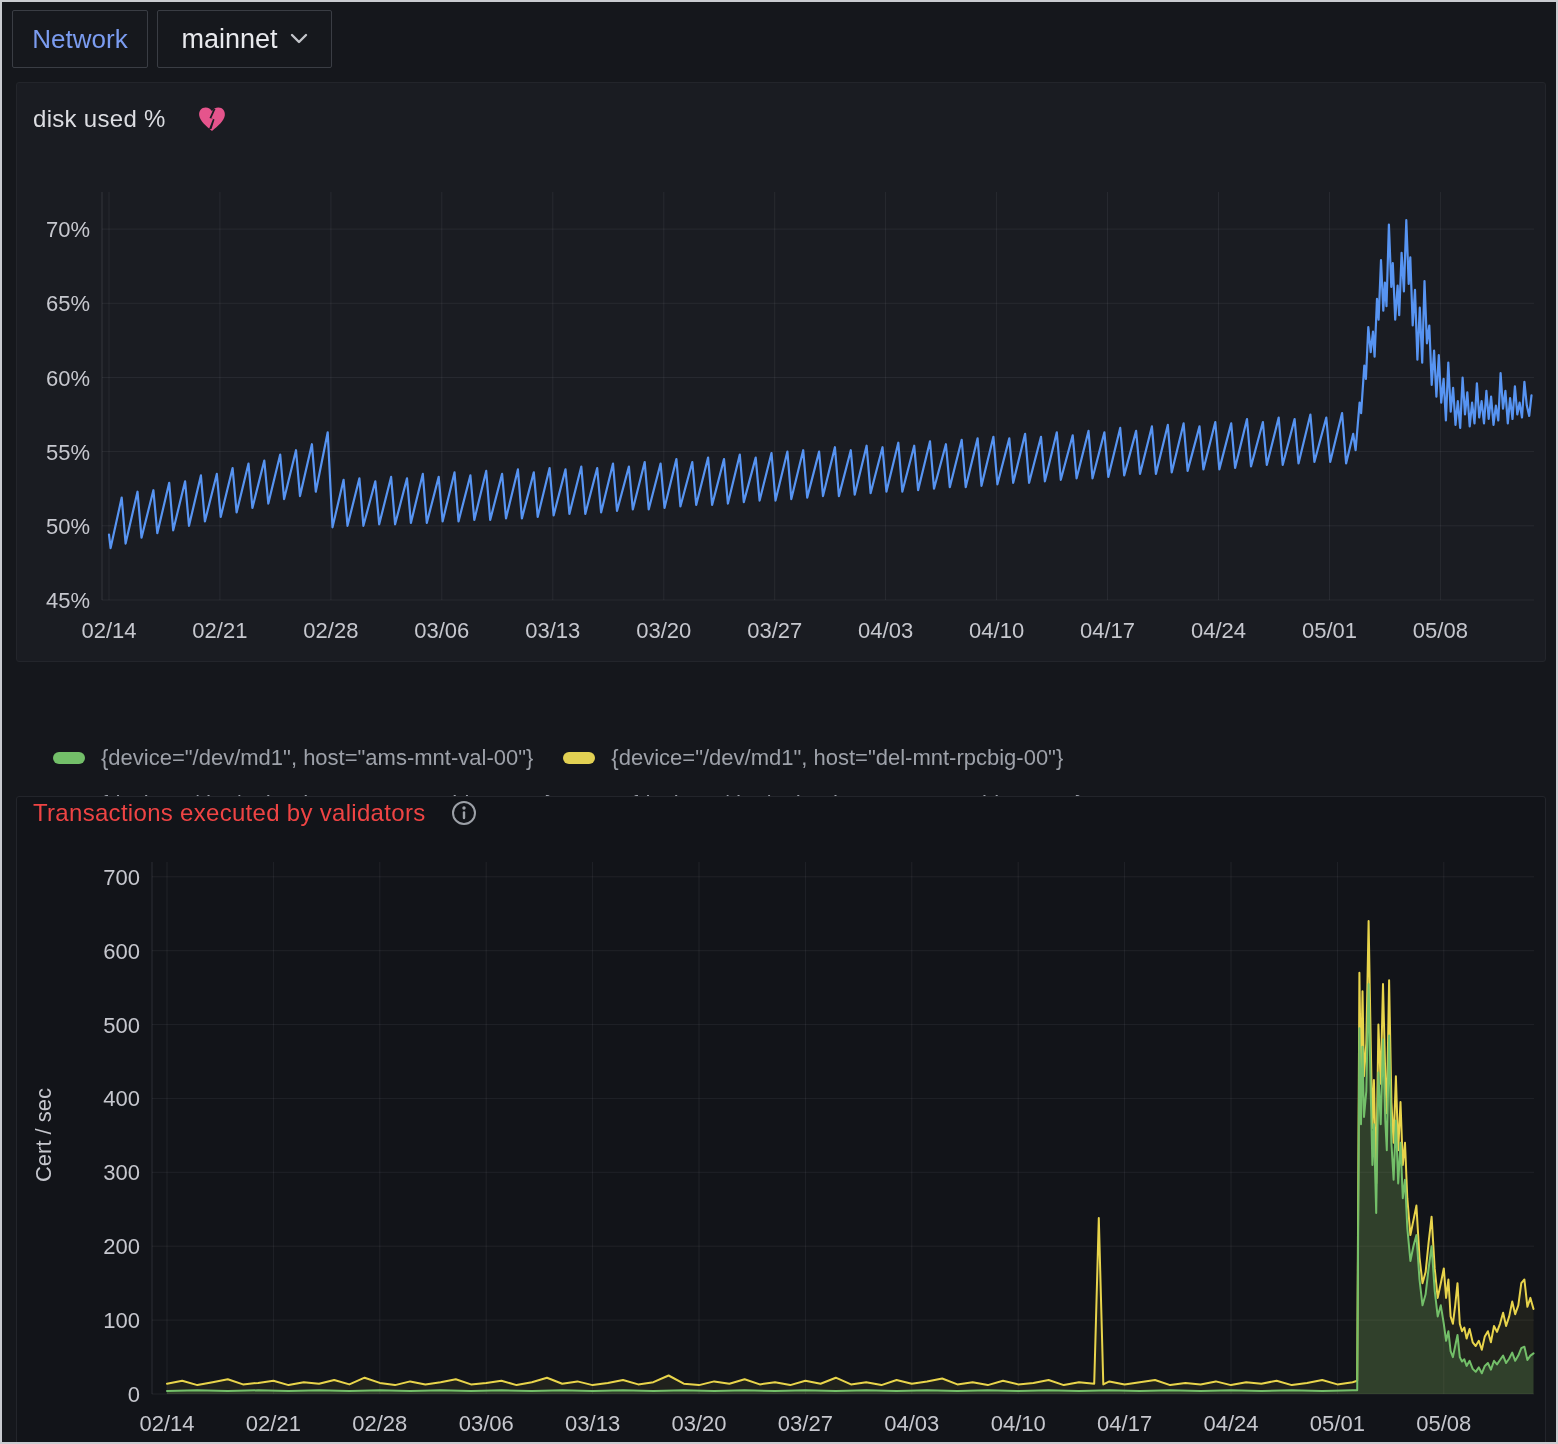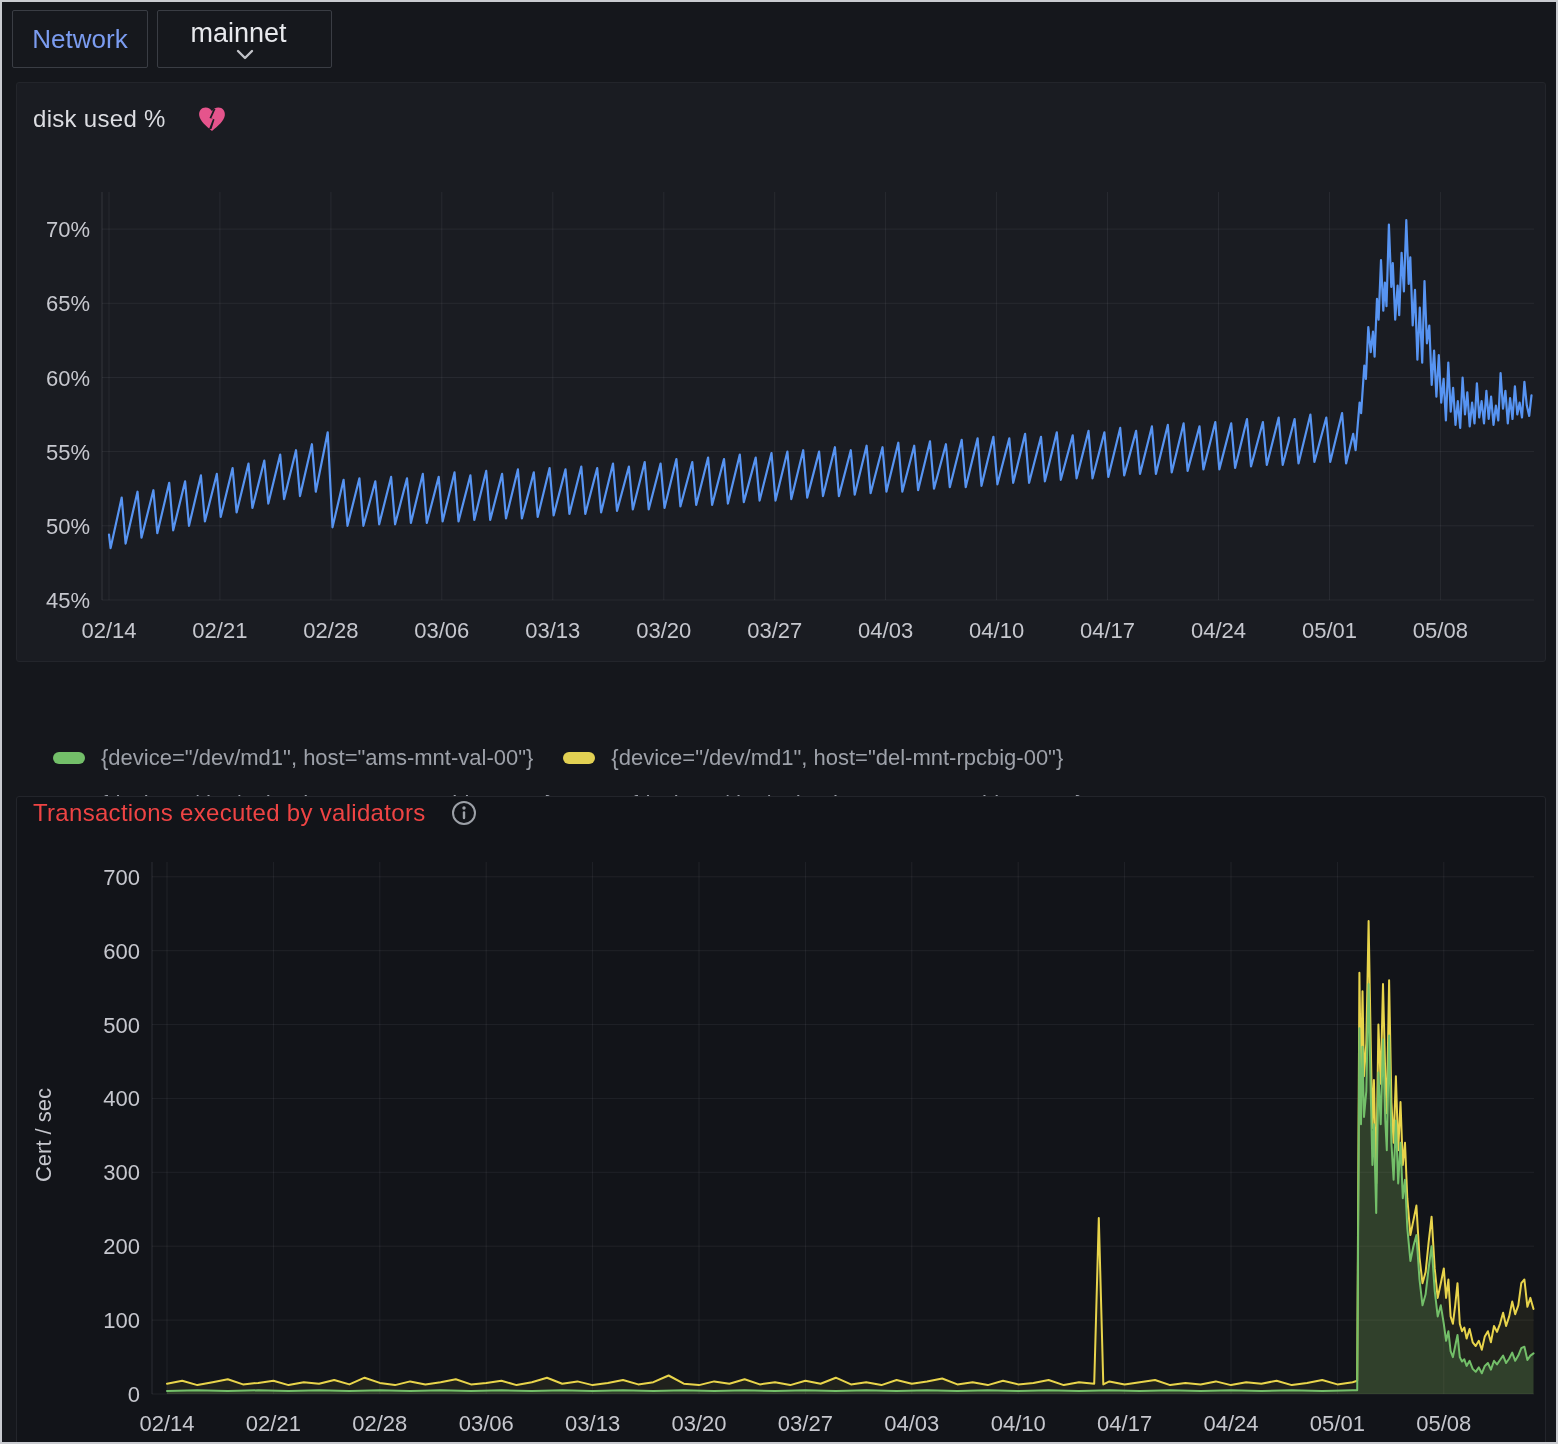--- a/index.html
+++ b/index.html
@@ -10,21 +10,21 @@
     font-family:"Liberation Sans","DejaVu Sans",sans-serif;
   }
   
   .topbar{position:absolute;left:0;top:0;width:100%;height:76px;}
   .var-box{
     position:absolute;top:8px;height:58px;border:1px solid #3A3D44;border-radius:2px;
     display:flex;align-items:center;justify-content:center;background:#16181D;
   }
   .var-label-box{left:10px;width:136px;}
   .var-label-box span{color:#7B9CF0;font-size:26px;font-weight:500;}
-  .var-value-box{left:155px;width:175px;cursor:pointer;flex-direction:column;}
+  .var-value-box{left:155px;width:175px;cursor:pointer;}
   .var-value-box .val{color:#E8E9ED;font-size:27px;font-weight:400;margin-right:12px;}
   
   .panel{position:absolute;left:14px;width:1530px;border:1px solid #23252B;border-radius:3px;}
   .panel1{top:80px;height:580px;background:#1A1C22;}
   .panel2{top:794px;height:660px;background:#121419;}
   .panel-header{position:absolute;display:flex;align-items:center;}
   .ph1{left:16px;top:20px;height:32px;}
   .ph2{left:16px;top:0px;height:32px;}
   .p1-title{font-size:24px;font-weight:500;color:#DCDDE2;letter-spacing:.3px;}
   .p2-title{font-size:24px;font-weight:500;color:#ef4444;letter-spacing:.3px;}

